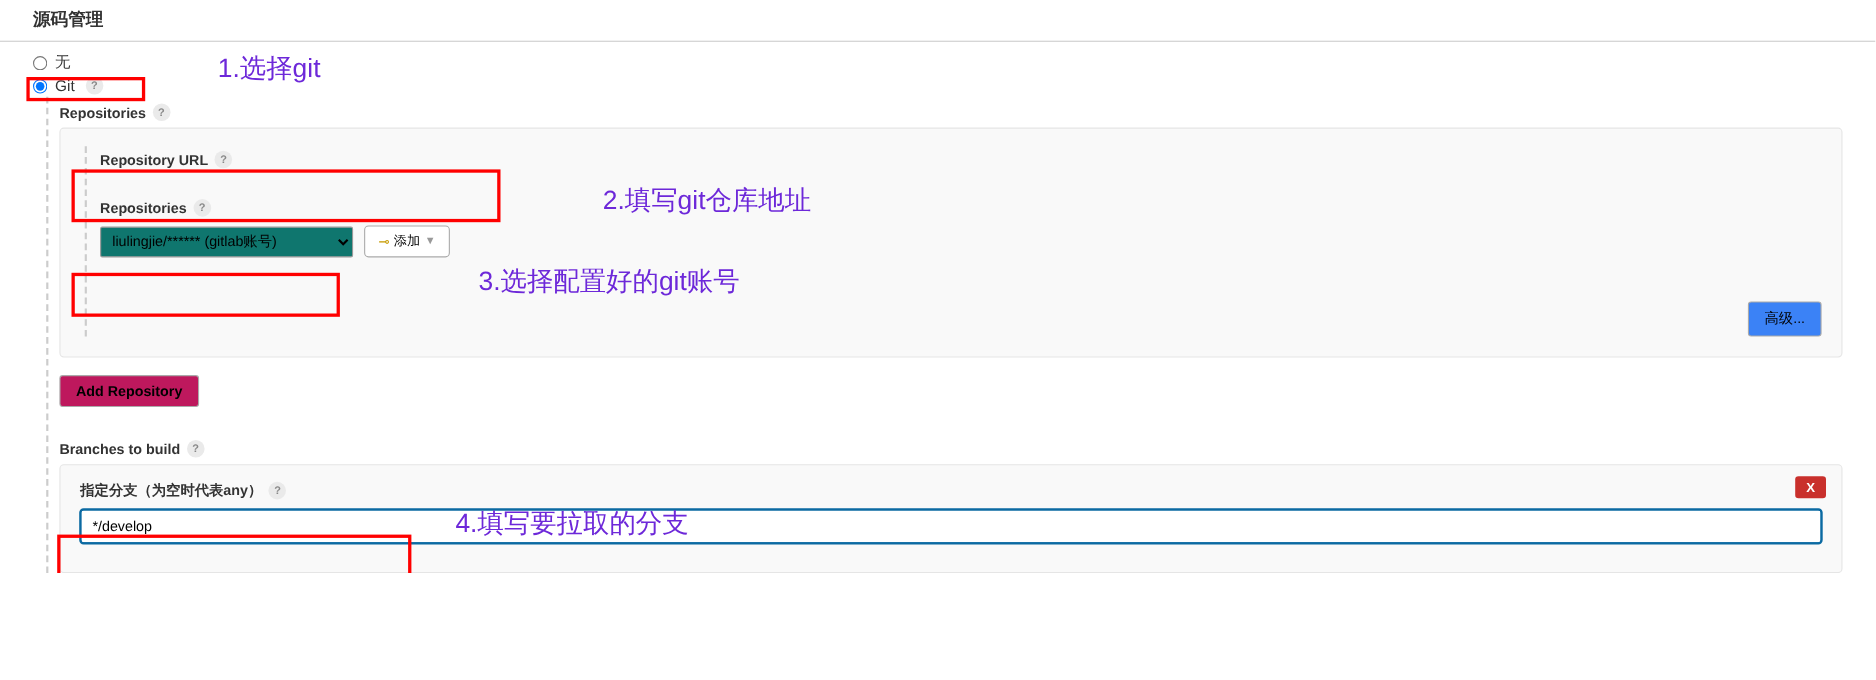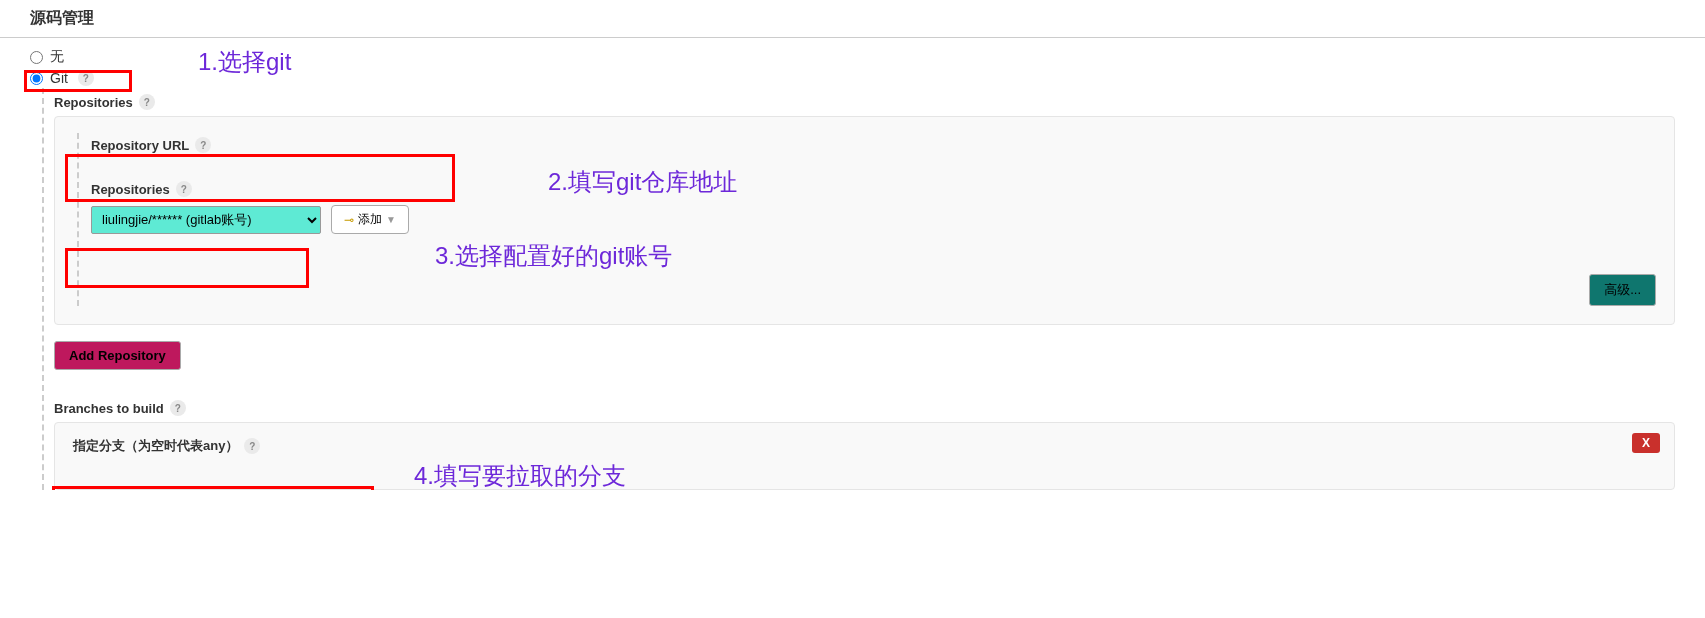--- a/index.html
+++ b/index.html
@@ -101,21 +101,21 @@
       align-items: center;
       gap: 10px;
     }
     select.cred-select {
       width: 230px;
       padding: 4px 6px;
       border: 1px solid #999;
       border-radius: 2px;
       font-size: 13px;
       height: 28px;
-      background: #5eead4;
+      background: #0f766e;
     }
     .btn {
       display: inline-flex;
       align-items: center;
       gap: 4px;
       padding: 5px 12px;
       border: 1px solid #aaa;
       border-radius: 4px;
       background: #fff;
       font-size: 12px;
@@ -131,21 +131,21 @@
     }
     .adv-row {
       display: flex;
       justify-content: flex-end;
       margin-top: 40px;
     }
     .btn-advanced {
       padding: 6px 14px;
       border: 1px solid #aaa;
       border-radius: 3px;
-      background: #0f766e;
+      background: #3b82f6;
       font-size: 13px;
       cursor: pointer;
     }
     .btn-add-repo {
       margin-top: 16px;
       padding: 6px 14px;
       border: 1px solid #aaa;
       border-radius: 3px;
       background: #be185d;
       font-size: 13px;
@@ -260,20 +260,21 @@
       <span class="help-icon">?</span>
     </div>
 
     <div class="branches-box">
       <button class="delete-btn">X</button>
 
       <div class="field-label">
         <span>指定分支（为空时代表any）</span>
         <span class="help-icon">?</span>
       </div>
+      <input type="text" class="wide focused" value="*/develop" style="">
     </div>
 
   </div>
 </div>
 
 <div class="anno-box" style="left:24px; top:70px; width:108px; height:22px;"></div>
 <div class="anno-text" style="left:198px; top:46px;">1.选择git</div>
 
 <div class="anno-box" style="left:65px; top:154px; width:390px; height:48px;"></div>
 <div class="anno-text" style="left:516px; top:166px;margin-left:32px;">2.填写git仓库地址</div>

